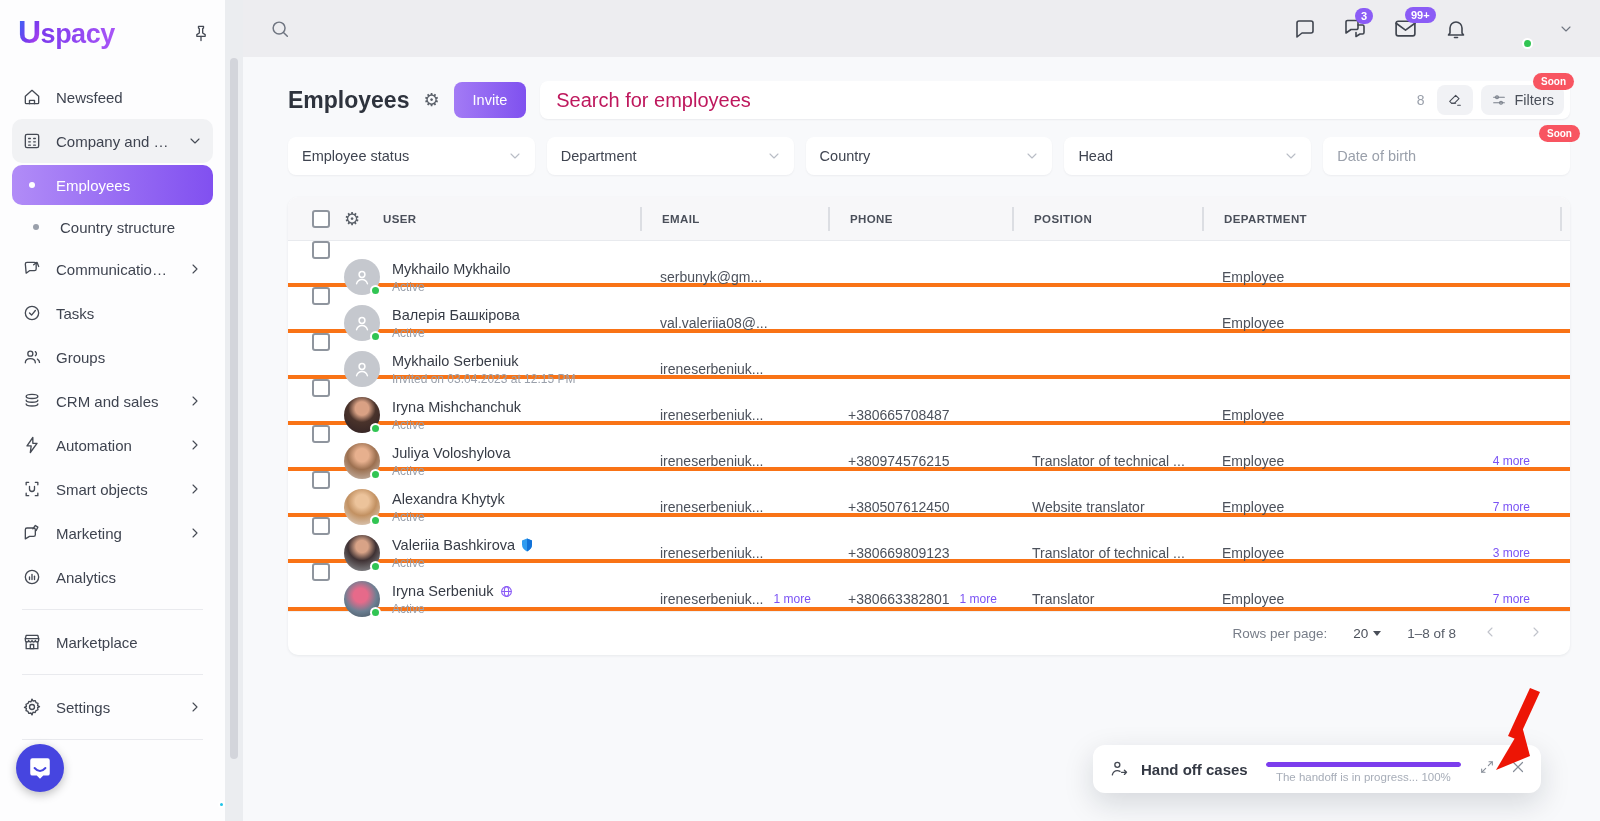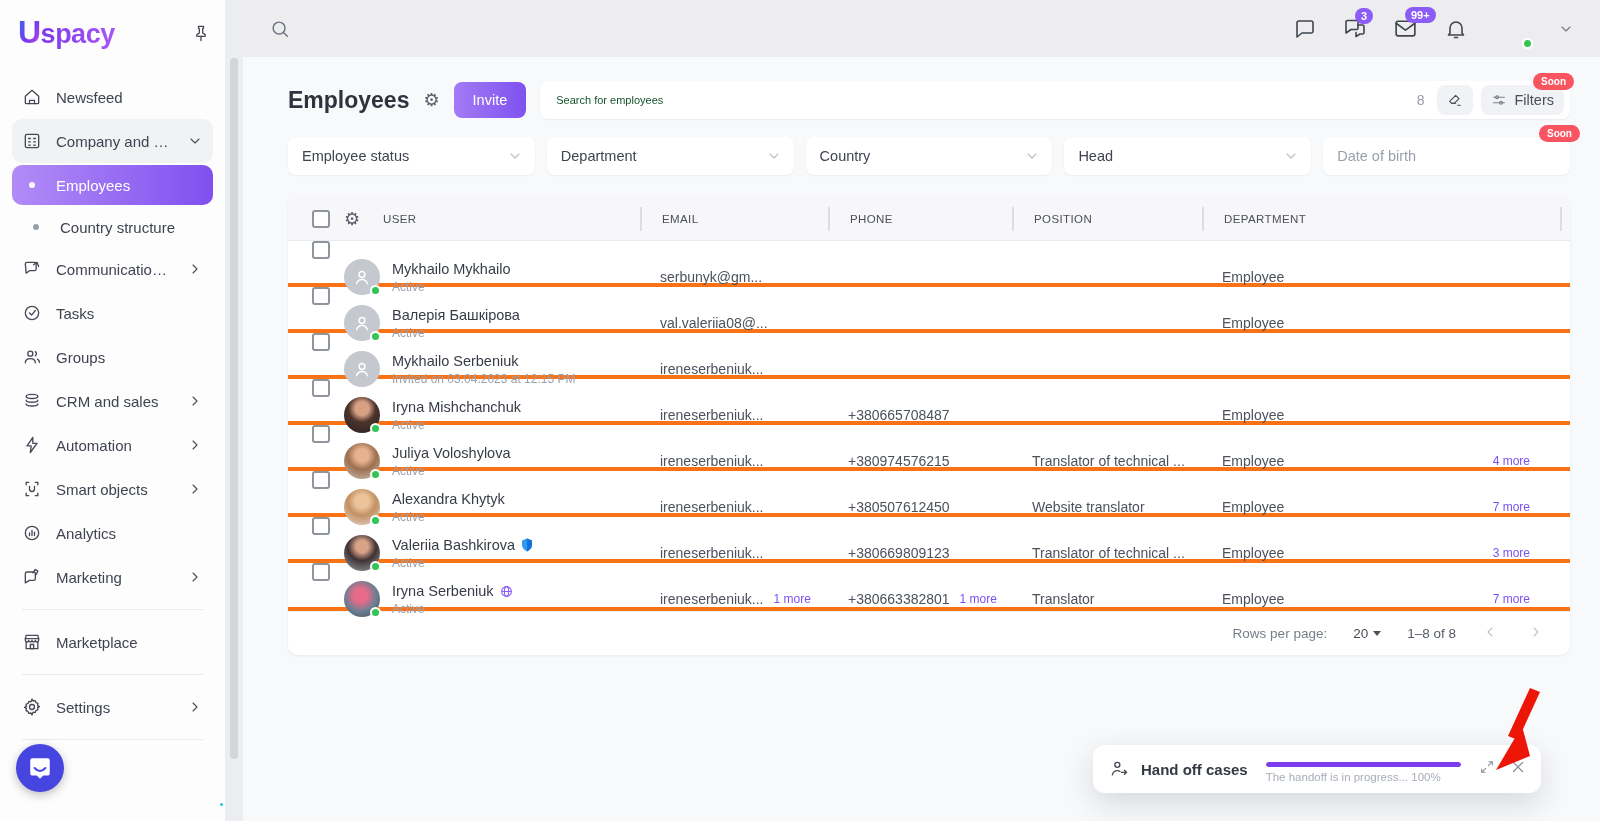--- a/index.html
+++ b/index.html
@@ -37,33 +37,33 @@
   .avatar{width:38px;height:38px;border-radius:50%;background:radial-gradient(circle at 50% 30%,#e8917f 18%,#8a5d4a 34%,#b9c0c6 36%,#7f8890 70%,#5d666e 100%)}
   .avatar-wrap .dot{right:-1px;bottom:-1px}
   .dot{position:absolute;width:11px;height:11px;border-radius:50%;background:#31c553;border:2px solid #fff;right:-1px;bottom:-1px}
   
   .main{flex:1;background:#f8f9fb;overflow:hidden;position:relative;padding:24px 30px 0 45px}
   .page-head{display:flex;align-items:center;gap:14px;margin-bottom:18px}
   .page-title{font-size:23px;font-weight:bold;color:#2e333d}
   .gear-glyph{font-size:18px;color:#5a6069;cursor:pointer}
   .btn-invite{background:linear-gradient(90deg,#a37bf5,#7f51ef);color:#fff;border:none;border-radius:8px;height:36px;padding:0 19px;font-size:14.5px;font-family:inherit;cursor:pointer}
   .searchbar{flex:1;background:#fff;border-radius:8px;height:38px;display:flex;align-items:center;padding:0 6px 0 16px;box-shadow:0 1px 2px rgba(16,24,40,.06);gap:8px}
-  .searchbar .ph{flex:1;color:#14532d;font-size:11px}
+  .searchbar .ph{flex:1;color:#be185d;font-size:20px}
   .count{color:#9aa0ab;font-size:14px;margin-right:4px}
   .mini-btn{background:#f1f2f5;border:none;border-radius:8px;height:30px;display:flex;align-items:center;justify-content:center;padding:0 10px;gap:8px;cursor:pointer;font-family:inherit;font-size:14.5px;color:#4a4f59;position:relative}
   .soon{position:absolute;top:-12px;right:-10px;background:#f85561;color:#fff;font-size:10px;font-weight:bold;border-radius:9px;padding:3px 8px;z-index:2}
   .filters-row{display:flex;gap:12px;margin-bottom:22px}
   .fsel{flex:1;background:#fff;border-radius:8px;height:38px;display:flex;align-items:center;justify-content:space-between;padding:0 12px 0 14px;font-size:14.5px;color:#3f4450;box-shadow:0 1px 2px rgba(16,24,40,.05);cursor:pointer;position:relative}
   .fsel.placeholder{color:#9aa0ab;cursor:text}
   .fsel .chev svg{stroke:#b9bdc6}
   
   .card{background:#fff;border-radius:10px;box-shadow:0 1px 3px rgba(16,24,40,.07);overflow:hidden}
   .tgrid{display:grid;grid-template-columns:56px 39px 257px 188px 184px 190px 212px 1fr;align-items:center}
   .thead{height:44px;background:#f7f7f9;border-bottom:1px solid #e8eaee;position:relative}
-  .th{font-size:11.5px;font-weight:normal;color:#4a4f5a;letter-spacing:.4px;padding-left:20px;height:24px;display:flex;align-items:center}
+  .th{font-size:11.5px;font-weight:bold;color:#4a4f5a;letter-spacing:.4px;padding-left:20px;height:24px;display:flex;align-items:center}
   .th.sep{border-left:2px solid #dcdee3}
   .th.user{padding-left:0}
   .end-sep{position:absolute;right:8px;top:10px;height:24px;border-left:2px solid #dcdee3}
   .row{height:46px;border-bottom:4px solid #f97316}
   .row:last-child{border-bottom:none}
   .row.tall{height:48px}
   .cb-cell{display:flex;justify-content:flex-end;padding-right:14px}
   .cbox{width:18px;height:18px;border:2px solid #8f959e;border-radius:3px;background:#fff;cursor:pointer}
   .user-cell{display:flex;align-items:center;gap:12px}
   .av{width:36px;height:36px;border-radius:50%;position:relative;flex:none}
@@ -84,21 +84,21 @@
   .mini-more{width:38px;display:inline-block;text-align:left}
   .pager{height:44px;border-top:1px solid #eef0f2;display:flex;align-items:center;justify-content:flex-end;gap:26px;padding-right:26px;font-size:13.5px;color:#777d88}
   .pp-val{color:#4a4f59;display:flex;align-items:center;gap:5px;cursor:pointer}
   .caret{width:0;height:0;border-left:4px solid transparent;border-right:4px solid transparent;border-top:5px solid #4a4f59}
   .pg-range{color:#555b66}
   .pg-nav{display:flex;gap:30px}
   .pg-nav svg{stroke:#c0c3cb}
   
   .toast{position:fixed;left:1093px;top:745px;width:448px;height:48px;background:#fff;border-radius:12px;box-shadow:0 10px 30px rgba(16,24,40,.15);display:flex;align-items:center;padding:0 14px 0 16px;gap:12px;z-index:6}
   .toast-title{font-size:15px;font-weight:bold;color:#343944;white-space:nowrap}
-  .prog-wrap{flex:1;display:flex;flex-direction:column;align-items:flex-start;gap:4px;padding:0 6px;margin-top:6px}
+  .prog-wrap{flex:1;display:flex;flex-direction:column;align-items:center;gap:4px;padding:0 6px;margin-top:6px}
   .prog-track{width:100%;height:5px;border-radius:3px;background:#ede9fe;overflow:hidden}
   .prog-fill{height:100%;width:100%;background:#7c3ded;border-radius:3px}
   .prog-text{font-size:11.5px;color:#a7adb8}
   .toast-act{display:flex;gap:14px;align-items:center}
   .toast-act svg{stroke:#868d98;cursor:pointer}
   .intercom{position:fixed;left:16px;top:744px;width:48px;height:48px;border-radius:50%;background:#4645e0;display:flex;align-items:center;justify-content:center;box-shadow:0 3px 10px rgba(0,0,0,.25);cursor:pointer;z-index:6}
   .red-arrow{position:fixed;left:1478px;top:678px;z-index:7;pointer-events:none}
   .pin{cursor:pointer;display:flex}
 </style>
 </head>
@@ -213,38 +213,38 @@
           </svg>
         <span class="lbl">Smart objects</span>
         <span class="chev">
             <svg class="ic sm" viewBox="0 0 24 24">
               <polyline points="9 6 15 12 9 18"></polyline>
             </svg>
           </span>
       </div>
       <div class="nav-item">
         <svg class="ic" viewBox="0 0 24 24">
+            <path d="M4 8a2 2 0 0 1 2-2h8a2 2 0 0 1 2 2v6a2 2 0 0 1-2 2H9l-5 3z"></path>
+            <path d="M13 7l3-4 3 2-2 4"></path>
+          </svg>
+        <span class="lbl">Marketing</span>
+        <span class="chev">
+            <svg class="ic sm" viewBox="0 0 24 24">
+              <polyline points="9 6 15 12 9 18"></polyline>
+            </svg>
+          </span>
+      </div>
+      <div class="nav-item">
+        <svg class="ic" viewBox="0 0 24 24">
             <circle cx="12" cy="12" r="8"></circle>
             <line x1="9" y1="15" x2="9" y2="12"></line>
             <line x1="12" y1="15" x2="12" y2="9"></line>
             <line x1="15" y1="15" x2="15" y2="11"></line>
           </svg>
         <span class="lbl">Analytics</span>
-      </div>
-      <div class="nav-item">
-        <svg class="ic" viewBox="0 0 24 24">
-            <path d="M4 8a2 2 0 0 1 2-2h8a2 2 0 0 1 2 2v6a2 2 0 0 1-2 2H9l-5 3z"></path>
-            <path d="M13 7l3-4 3 2-2 4"></path>
-          </svg>
-        <span class="lbl">Marketing</span>
-        <span class="chev">
-            <svg class="ic sm" viewBox="0 0 24 24">
-              <polyline points="9 6 15 12 9 18"></polyline>
-            </svg>
-          </span>
       </div>
       <div class="divider"></div>
       <div class="nav-item">
         <svg class="ic" viewBox="0 0 24 24">
             <path d="M4 8l1-4h14l1 4"></path>
             <path d="M4 8h16v2a2 2 0 0 1-4 0 2 2 0 0 1-4 0 2 2 0 0 1-4 0 2 2 0 0 1-4 0z"></path>
             <path d="M5 12v8h14v-8"></path>
             <rect x="10" y="15" width="4" height="5"></rect>
           </svg>
         <span class="lbl">Marketplace</span>

